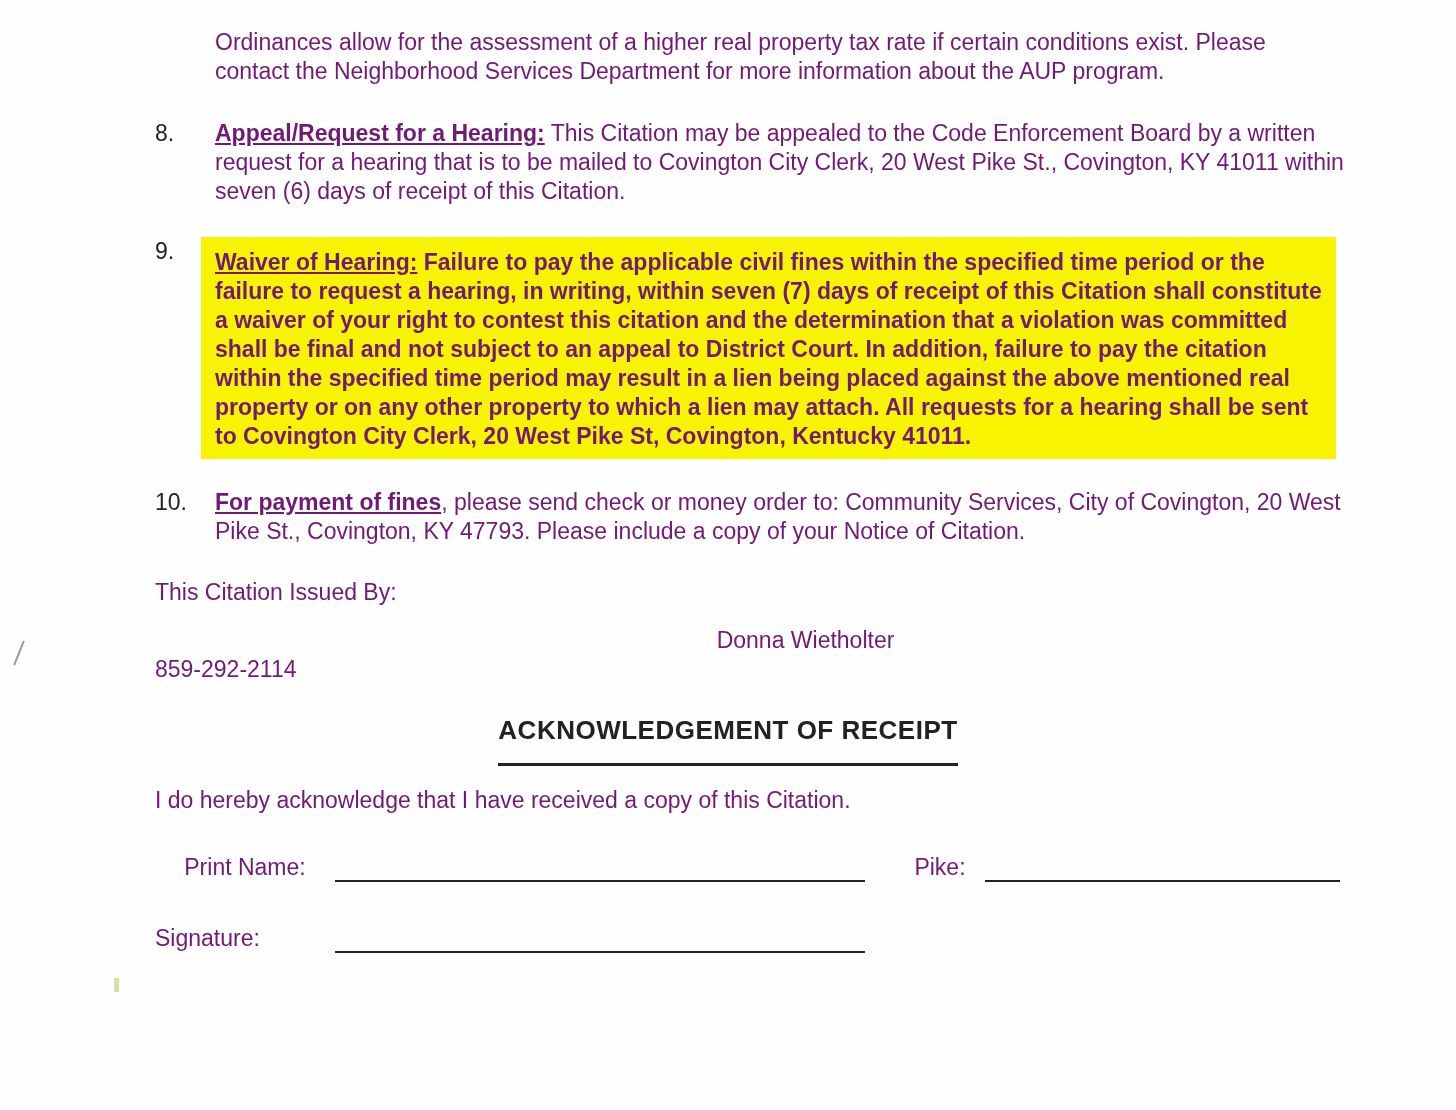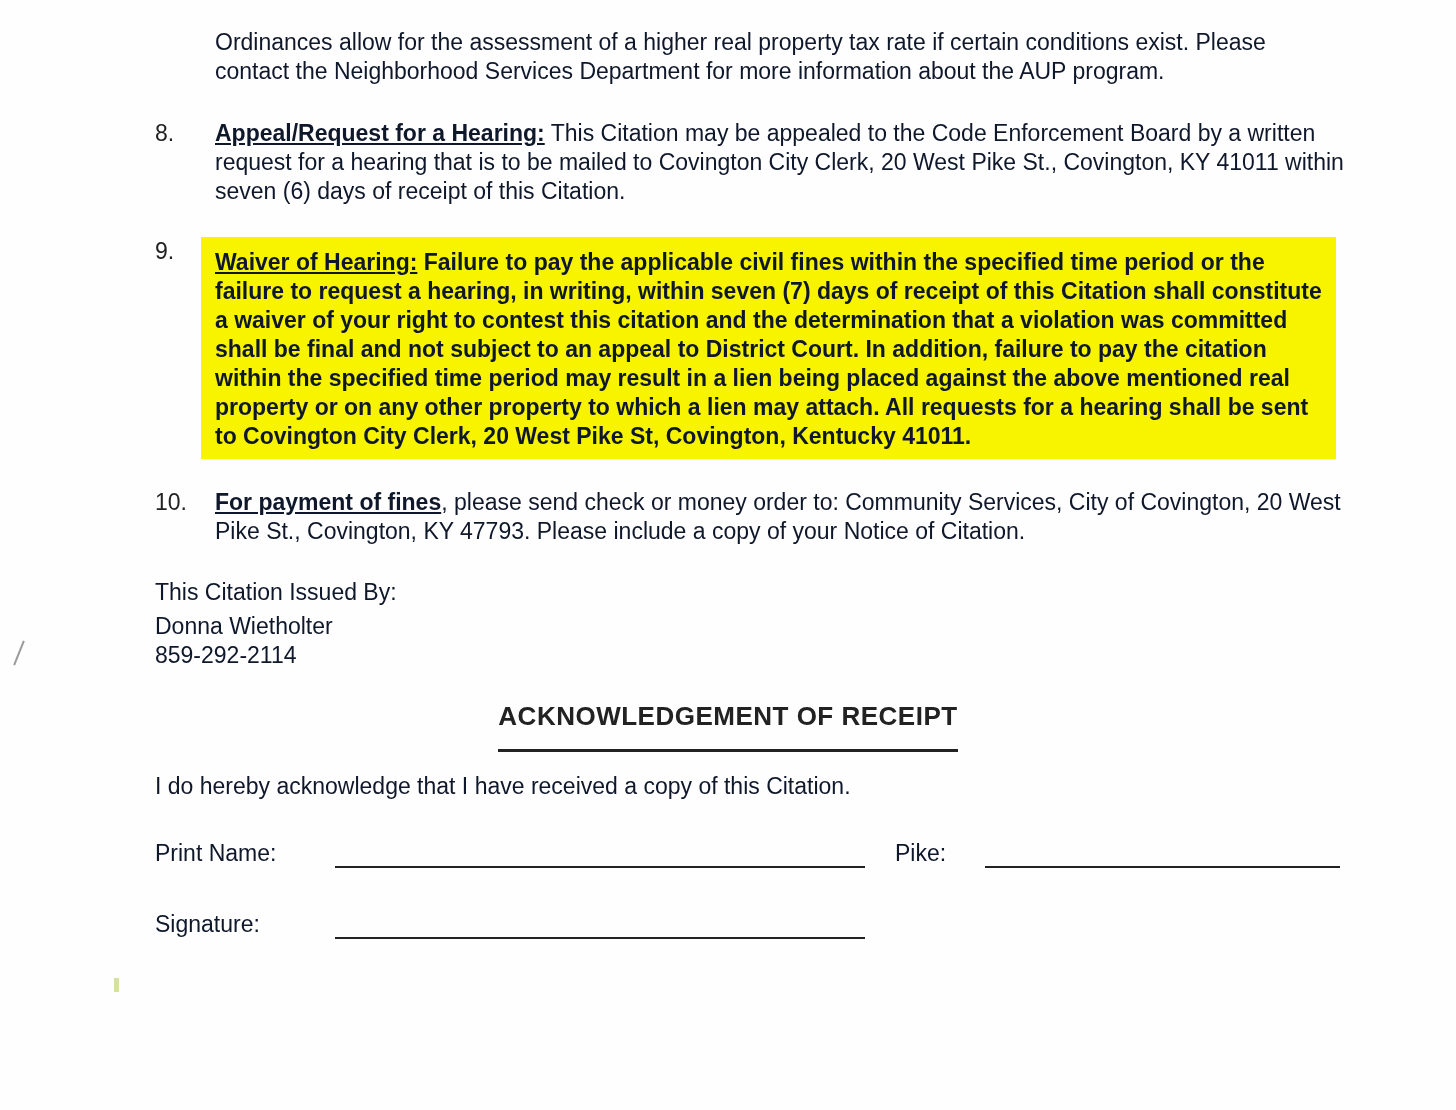--- a/index.html
+++ b/index.html
@@ -11,21 +11,21 @@
   }
   .page {
     position:relative;
     width:1456px; height:1110px;
     background:#fefefe;
     overflow:hidden;
   }
   .para, .body-text, .line, .label {
     font-size:23px;
     line-height:29px;
-    color:#0f172a;
+    color:#701a75;
   }
   .intro {
     margin:28px 0 0 215px;
     width:1100px;
   }
   .item {
     display:flex;
     align-items:flex-start;
     margin-left:155px;
   }
@@ -45,42 +45,42 @@
   }
   .highlight-block {
     width:1163px;
     background:#f8f400;
     padding:11px 14px 8px 14px;
     margin-left:-14px;
     font-weight:bold;
   }
   .issued-by { margin:32px 0 0 155px; }
   .issuer-line { margin-left:155px; }
-  .issuer-name { margin-top:5px; }
+  .issuer-name { margin-top:19px;text-align:center; }
   .ack-title {
     margin-top:30px;
     text-align:center;
     font-size:26px;
     line-height:32px;
     font-weight:bold;
     letter-spacing:0.5px;
   }
   .ack-title span {
     border-bottom:3px solid #222222;
     padding-bottom:18px;
   }
   .ack-statement { margin:40px 0 0 155px; }
   .sig-row {
     display:flex;
     align-items:flex-end;
     margin-left:155px;
     font-size:23px;
     line-height:29px;
   }
-  .sig-row-1 { margin-top:38px; }
+  .sig-row-1 { margin-top:38px;text-align:center; }
   .sig-row-2 { margin-top:42px; }
   .sig-label { width:180px; }
   .date-label { margin-left:30px; width:90px; }
   .sig-line {
     display:inline-block;
     border-bottom:2px solid #222222;
     height:26px;
   }
   .print-name-line { width:530px; }
   .date-line { width:355px; }

